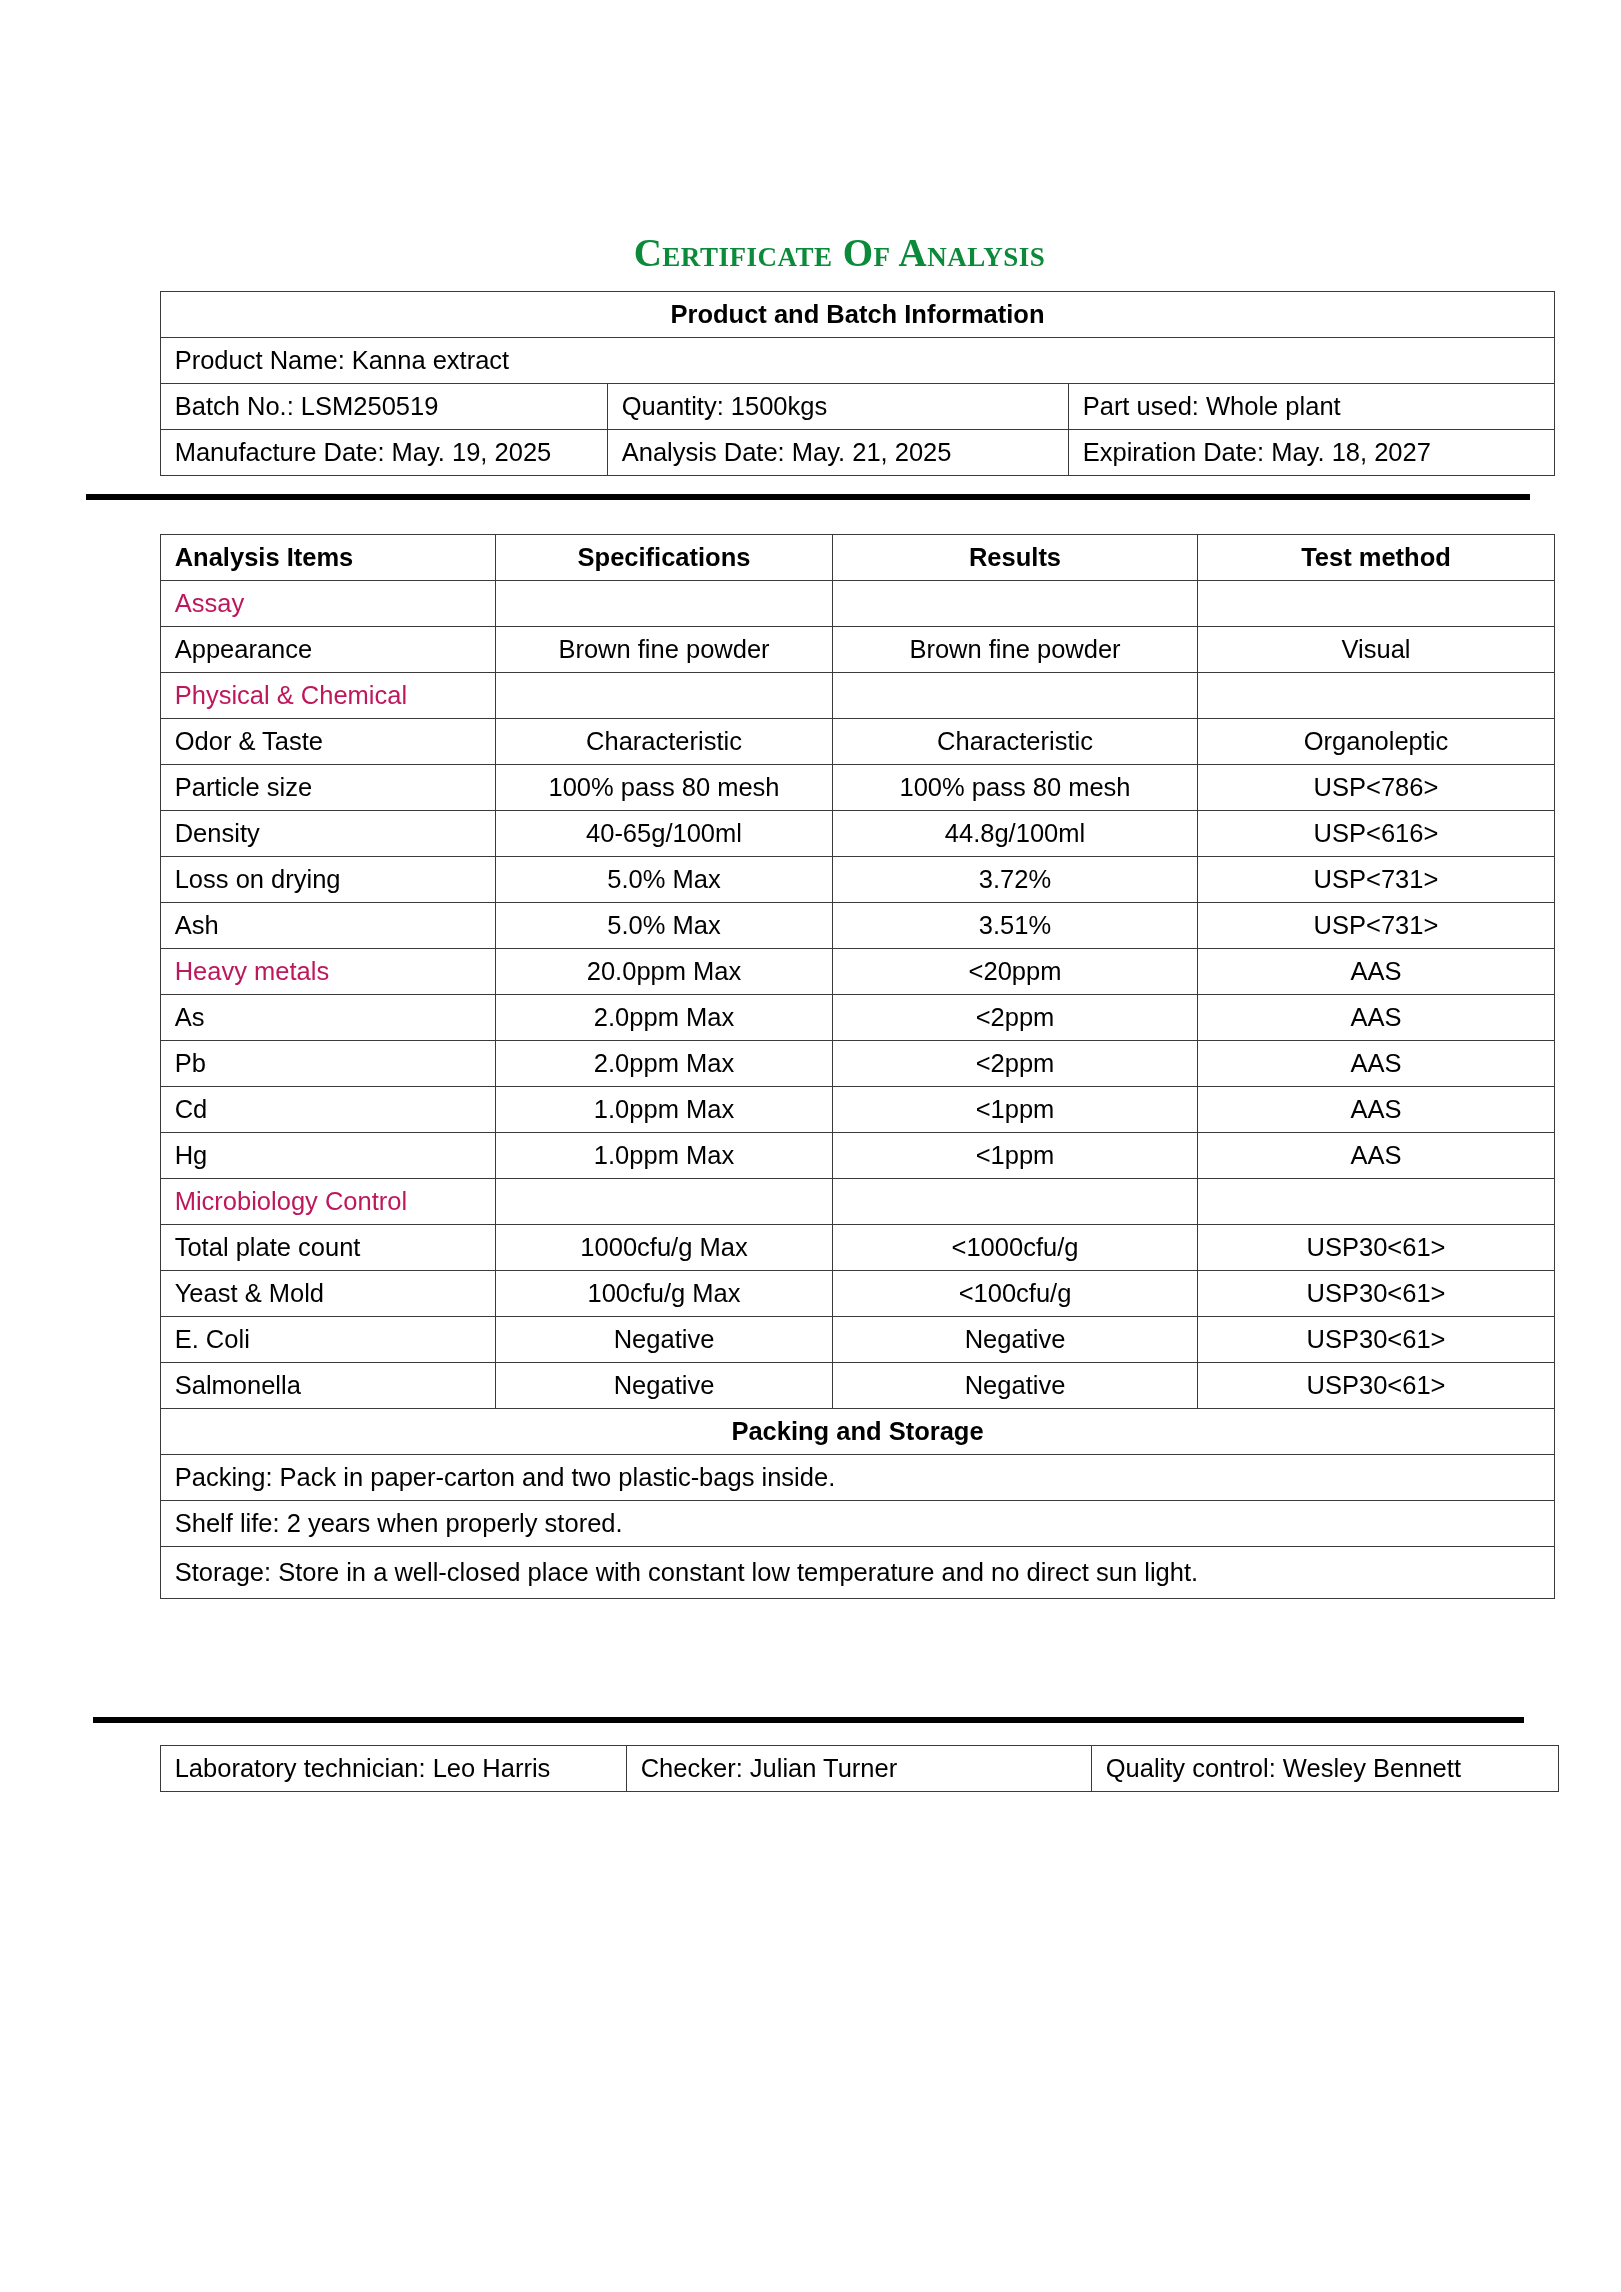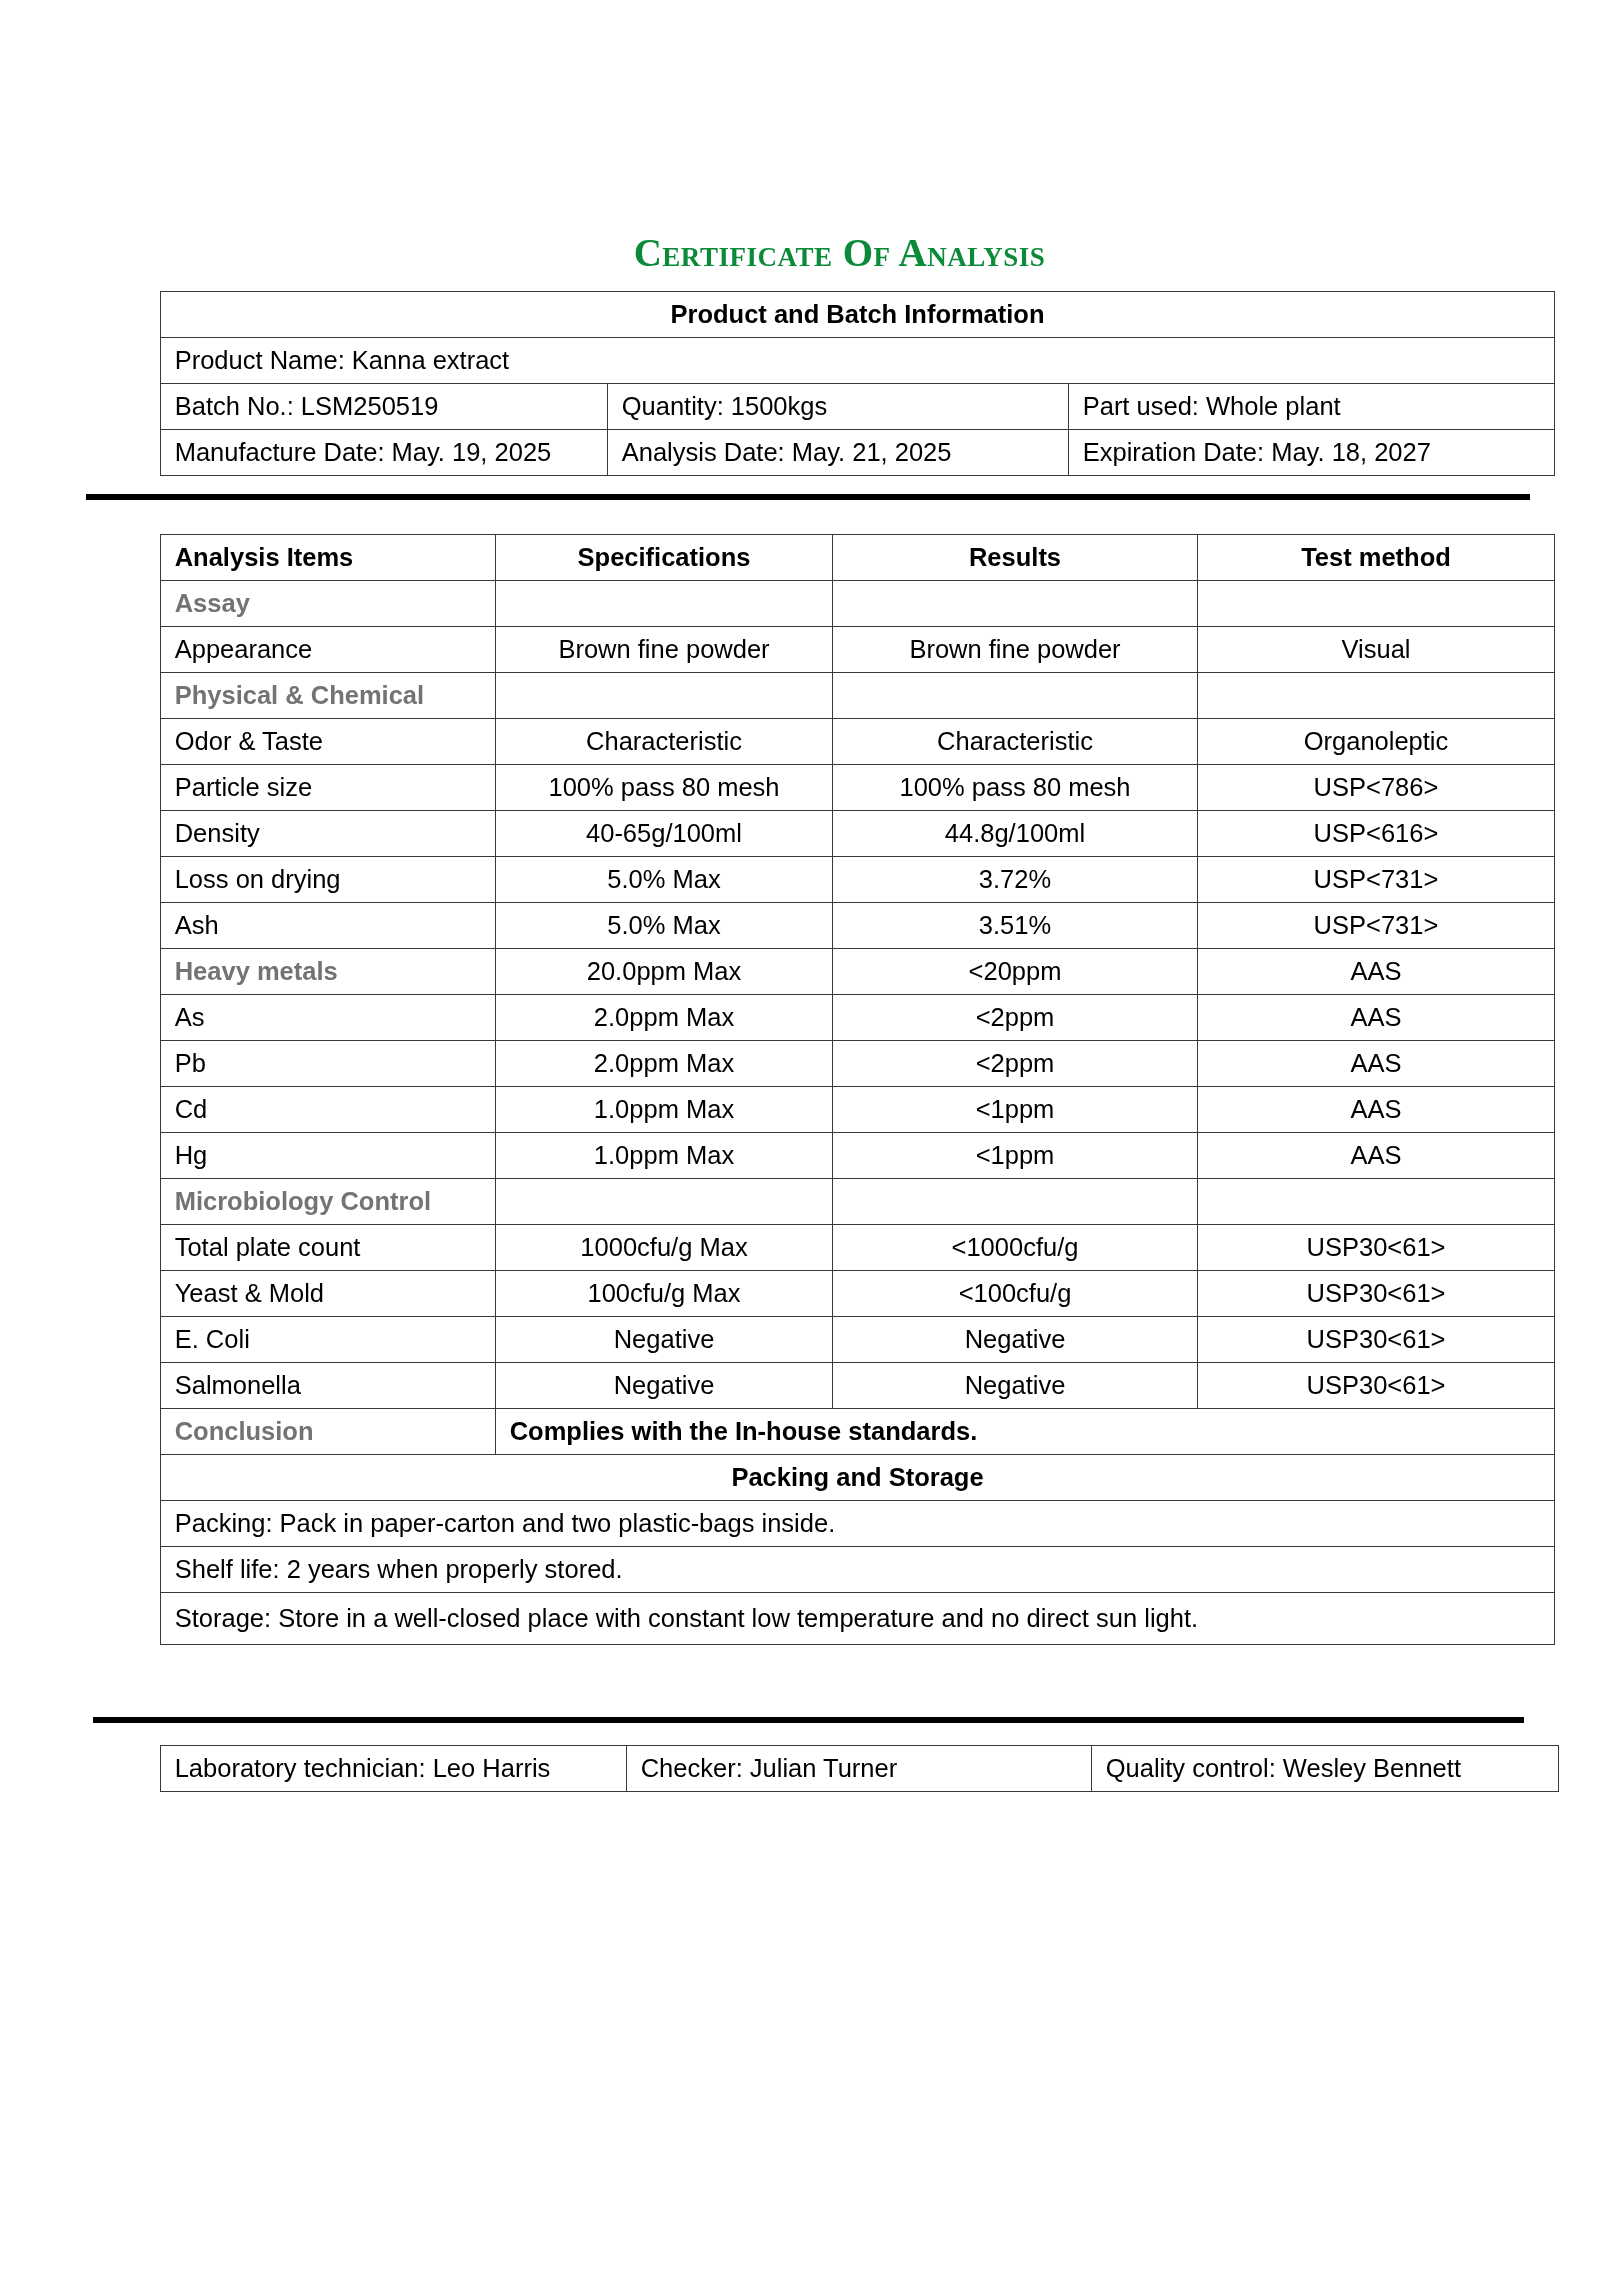--- a/index.html
+++ b/index.html
@@ -6,21 +6,21 @@
   body { width: 1621px; height: 2293px; position: relative; font-family: "Liberation Sans", sans-serif; color: #000; }
   .title {
     position: absolute; left: 0; top: 233px; width: 1621px; text-align: center;
     font-family: "Liberation Serif", serif; font-weight: bold; color: #0b8a3a;
     font-size: 39px; font-variant: small-caps; letter-spacing: 0.5px; line-height: 1; padding-left: 29px;
   }
   table { border-collapse: collapse; position: absolute; table-layout: fixed; margin-left: 39px; }
   td { border: 1.5px solid #3a3a3a; font-size: 25.5px; padding: 0 13.7px; height: 45px; vertical-align: middle; line-height: 1; }
   .center { text-align: center; }
   .bold { font-weight: bold; }
-  .green { color: #737373; font-weight: bold; }
+  .green { color: #be185d; font-weight: normal; }
   #info-table { left: 121px; top: 291px; width: 1394px; }
   #analysis-table { left: 121px; top: 534px; width: 1394px; }
   #sign-table { left: 121px; top: 1745px; width: 1397px; }
   .rule { position: absolute; left: 86px; width: 1444px; height: 5.9px; background: #000; }
   #rule-top { top: 494px; }
   #rule-bottom { top: 1717px; left: 93px; width: 1431px; }
 </style>
 </head>
 <body>
 
@@ -174,24 +174,20 @@
       </tr>
       <tr>
         <td>Salmonella</td>
         <td class="center">Negative</td>
         <td class="center">Negative</td>
         <td class="center">USP30&lt;61&gt;</td>
       </tr>
     </tbody>
   <tbody>
     <tr>
-      <td class="green">Conclusion</td>
-      <td colspan="3" class="bold">Complies with the In-house standards.</td>
-    </tr>
-    <tr>
       <td colspan="4" class="center bold">Packing and Storage</td>
     </tr>
     <tr>
       <td colspan="4">Packing: Pack in paper-carton and two plastic-bags inside.</td>
     </tr>
     <tr>
       <td colspan="4">Shelf life: 2 years when properly stored.</td>
     </tr>
     <tr>
       <td colspan="4" style="height:51px">Storage: Store in a well-closed place with constant low temperature and no direct sun light.</td>

